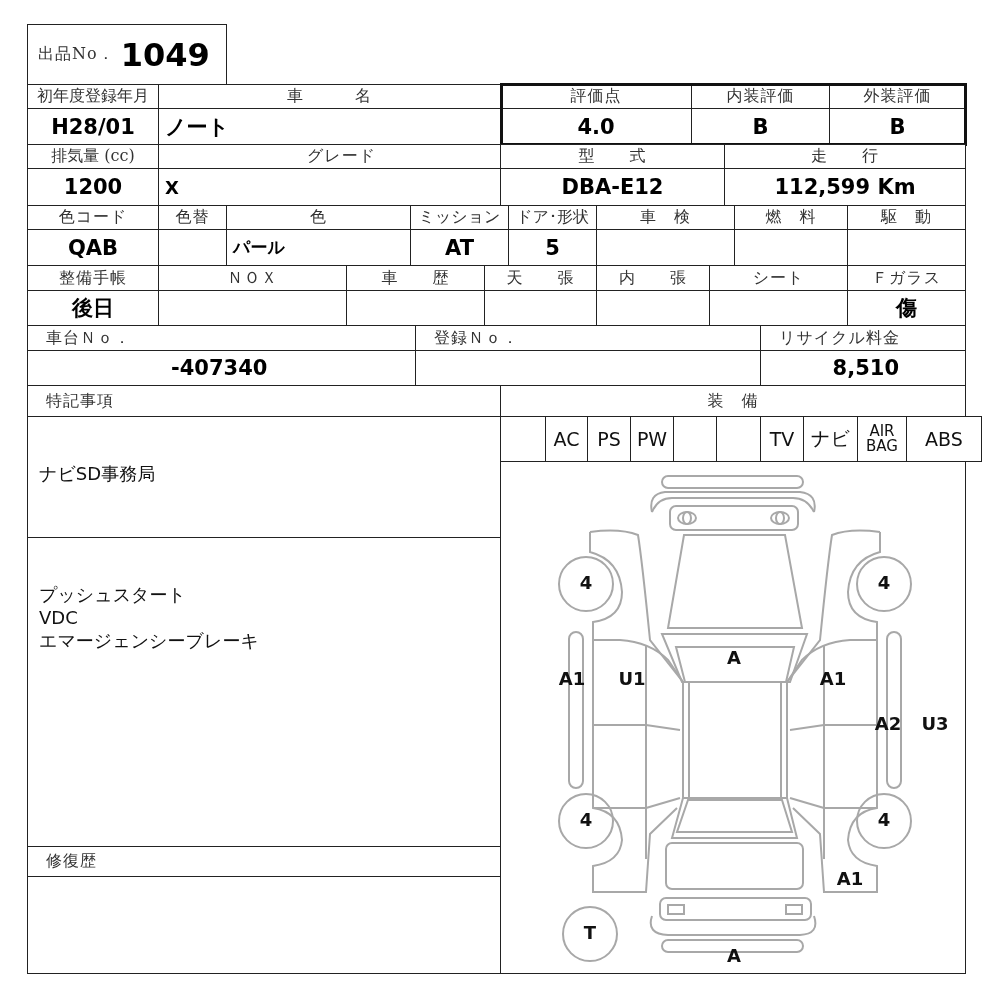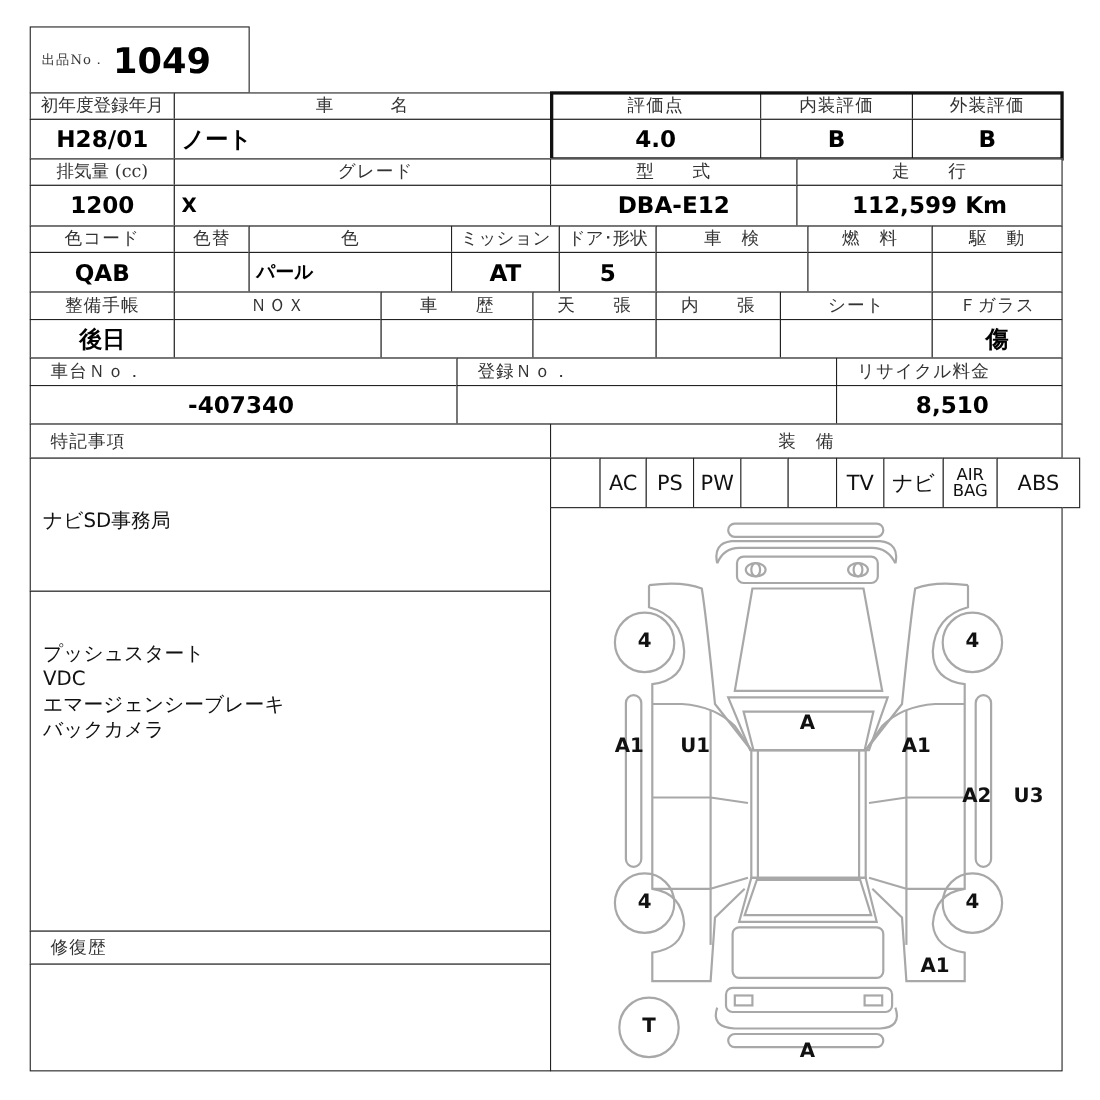--- a/index.html
+++ b/index.html
@@ -13,21 +13,21 @@
   .val.left { justify-content:flex-start; padding-left:6px; }
   .eq { font-family:"DejaVu Sans", sans-serif; font-size:19px; color:#111; }
   .eq.small { font-size:15px; line-height:15px; text-align:center; }
   .notes { position:absolute; font-family:"DejaVu Sans", sans-serif; font-size:18px; line-height:23px; color:#111; }
   .mk { position:absolute; font-family:"DejaVu Sans", sans-serif; font-weight:bold; font-size:18px; color:#111; }
 </style>
 </head>
 <body>
 
 <div class="c" style="left:27px;top:24px;width:200px;height:61px;justify-content:flex-start;padding-left:10px;">
-  <span class="lbl" style="font-size:12px;text-align:right;">出品No．</span>
+  <span class="lbl" style="font-size:16px;text-align:right;">出品No．</span>
   <span style="font-family:'DejaVu Sans',sans-serif;font-weight:bold;font-size:32px;margin-left:6px;">1049</span>
 </div>
 
 <div class="c lbl" style="left:27px;top:84px;width:132px;height:25px;letter-spacing:0;">初年度登録年月</div>
 <div class="c lbl" style="left:158px;top:84px;width:343px;height:25px;">車　　　名</div>
 <div class="c val" style="left:27px;top:108px;width:132px;height:37px;">H28/01</div>
 <div class="c val left" style="left:158px;top:108px;width:343px;height:37px;">ノート</div>
 
 <div class="c lbl" style="left:500px;top:84px;width:192px;height:25px;">評価点</div>
 <div class="c lbl" style="left:691px;top:84px;width:139px;height:25px;">内装評価</div>
@@ -91,21 +91,20 @@
 <div class="c" style="left:27px;top:416px;width:474px;height:122px;"></div>
 <div class="notes" style="left:39px;top:462px;">
   <div>ナビSD事務局</div>
 </div>
 <div class="c" style="left:27px;top:537px;width:474px;height:310px;"></div>
 <div class="notes" style="left:39px;top:537px;">
   <div style="height:46px;"></div>
   <div>プッシュスタート</div>
   <div>VDC</div>
   <div>エマージェンシーブレーキ</div>
-  <div>バックカメラ</div>
 </div>
 <div class="c lbl left" style="left:27px;top:846px;width:474px;height:31px;">修復歴</div>
 <div class="c" style="left:27px;top:876px;width:474px;height:98px;"></div>
 
 <div class="c lbl" style="left:500px;top:385px;width:466px;height:32px;">装　備</div>
 <div class="c eq" style="left:500px;top:416px;width:46px;height:46px;"></div>
 <div class="c eq" style="left:545px;top:416px;width:43px;height:46px;">AC</div>
 <div class="c eq" style="left:587px;top:416px;width:44px;height:46px;">PS</div>
 <div class="c eq" style="left:630px;top:416px;width:44px;height:46px;">PW</div>
 <div class="c eq" style="left:673px;top:416px;width:44px;height:46px;"></div>

